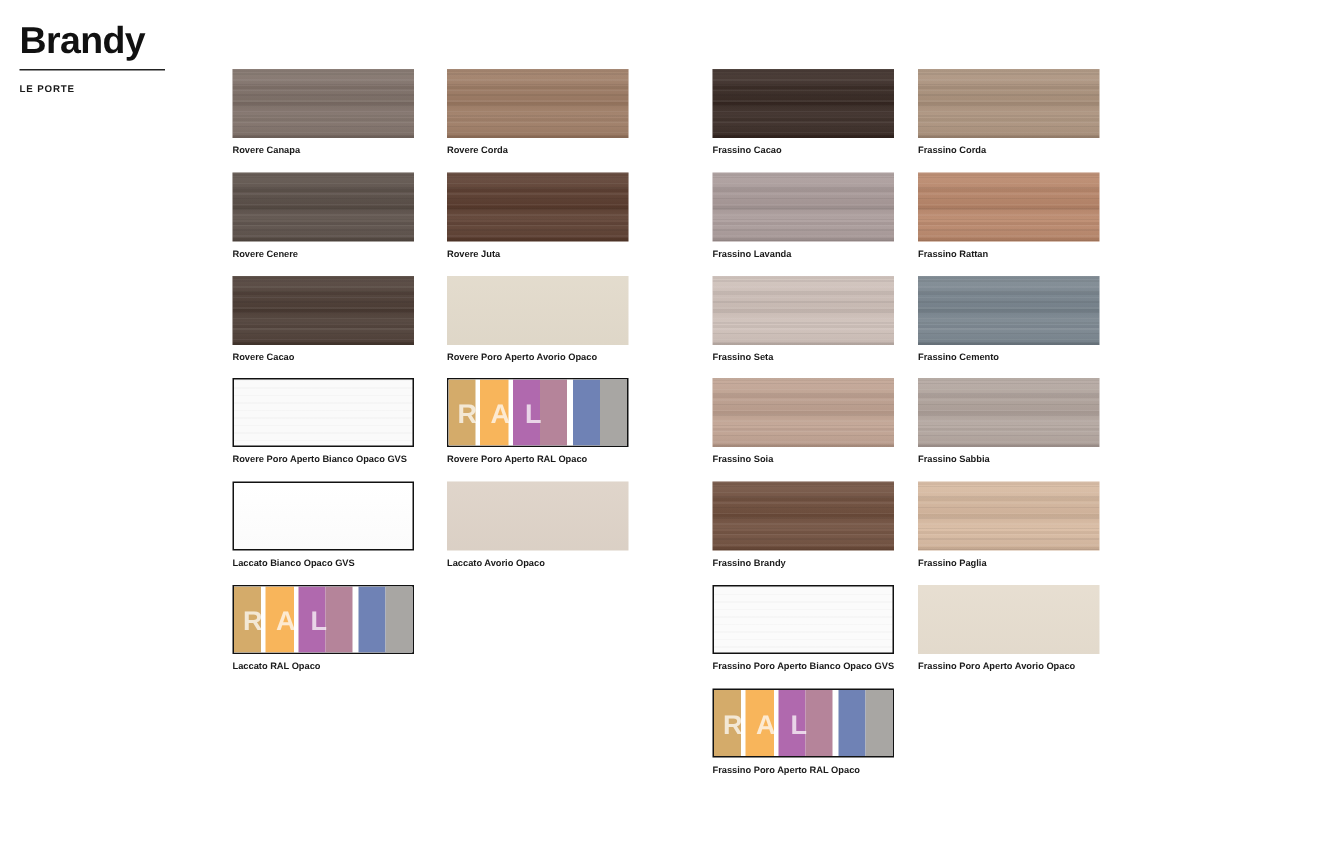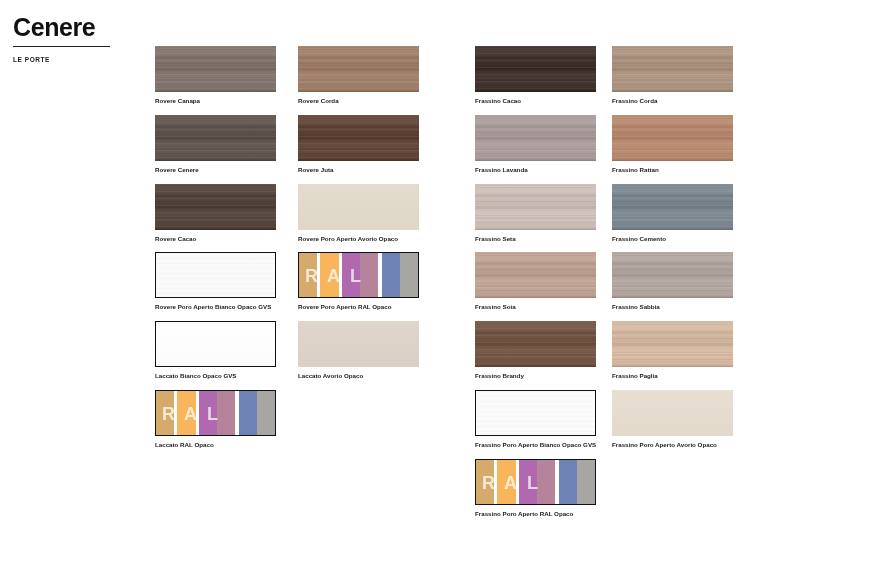--- a/index.html
+++ b/index.html
@@ -154,21 +154,21 @@
     font-size: 18px;
     font-weight: bold;
     color: rgba(255,255,255,0.72);
     line-height: 1;
   }
 </style>
 </head>
 <body>
 
 <div id="header">
-  <div id="page-title">Cenere</div>
+  <div id="page-title">Brandy</div>
   <div id="title-rule"></div>
   <div id="subtitle">LE PORTE</div>
 </div>
 
 <div id="grid">
     <div class="swatch-cell" style="left: 155px; top: 46px;">
       <div class="swatch-chip" style="background: rgb(125, 110, 102);">
         <div class="grain wood"></div>
       </div>
       <div class="swatch-label">Rovere Canapa</div>

